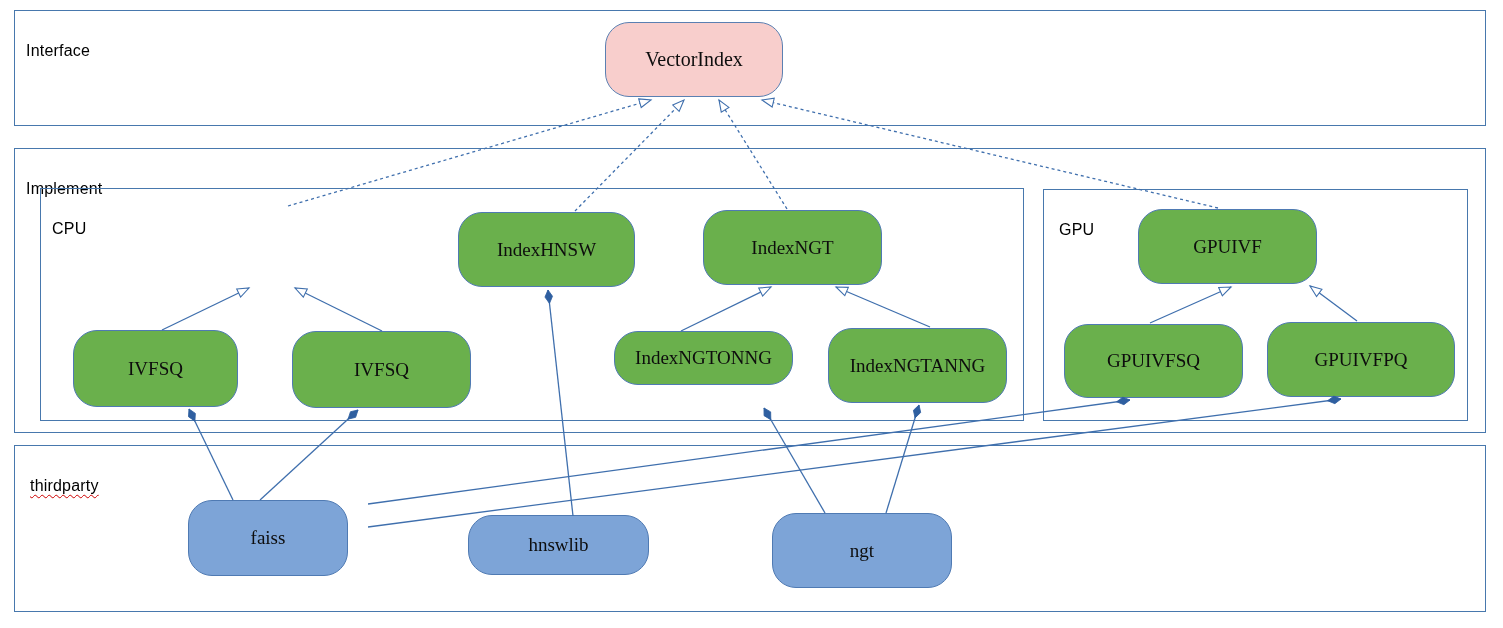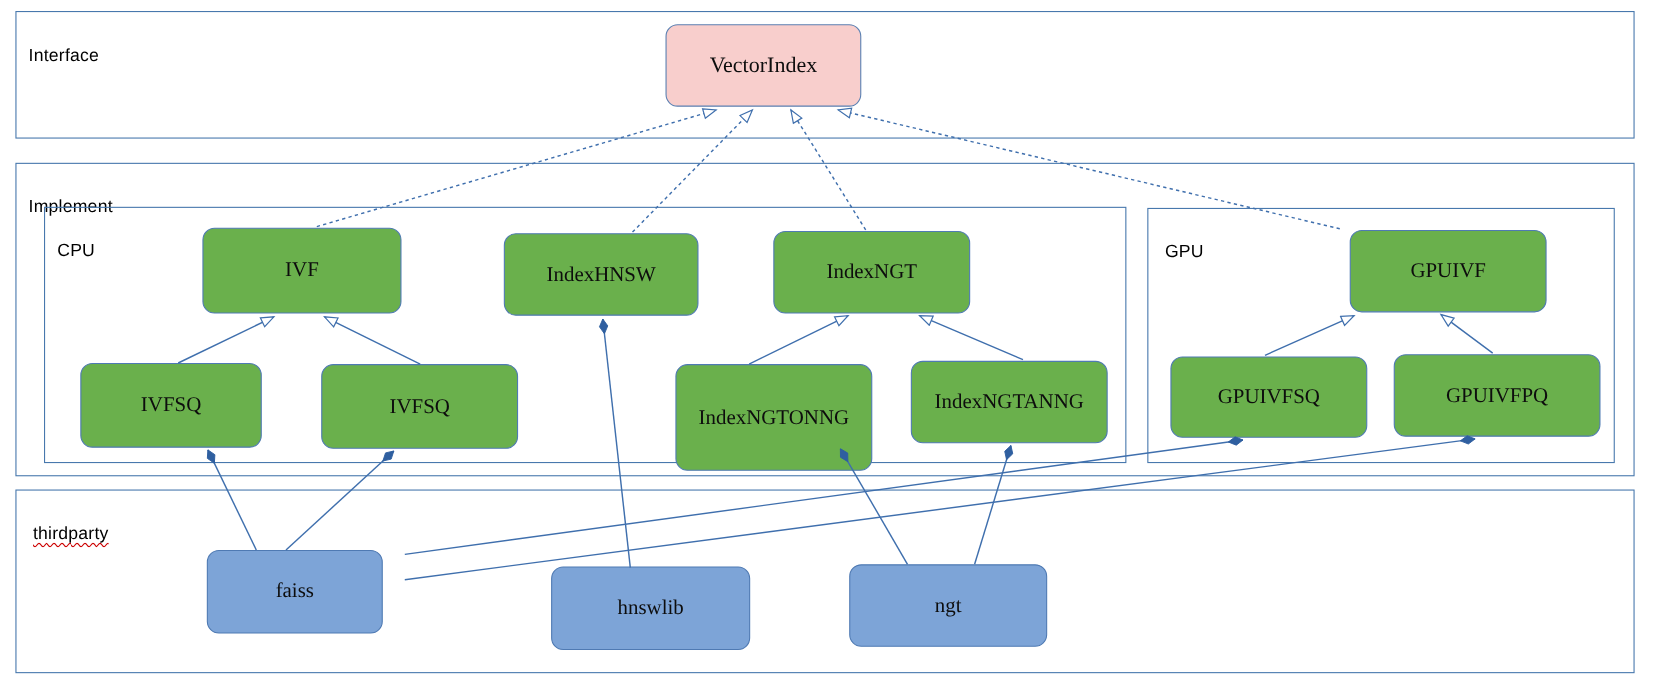--- a/index.html
+++ b/index.html
@@ -15,21 +15,21 @@
     position:absolute; left:11px; top:7px; font-size:16px; color:#000;
     letter-spacing:0.2px; white-space:nowrap;margin-top:24px;
   }
   .misspelled {
     text-decoration: underline wavy #cc0000;
     text-decoration-thickness:1px; text-underline-offset:3px;
   }
   .node {
     position:absolute; box-sizing:border-box;
     display:flex; align-items:center; justify-content:center;
-    border:1.4px solid #4f7ab3; border-radius:11px;
+    border:1.4px solid #4f7ab3; border-radius:24px;
     font-family:"Liberation Serif", serif; font-size:19px; color:#0d0d0d;
   }
   .green { background:#6ab04c; }
   .blue  { background:#7da4d7; }
   .pink  { background:#f8cecc; border-color:#5b80b2; font-size:20px; }
   .wires { position:absolute; left:0; top:0; pointer-events:none; }
   .wires line { pointer-events:stroke; }
 </style>
 </head>
 <body>
@@ -53,56 +53,53 @@
   </div>
 
   <div class="frame" style="left:14px;top:445px;width:1472px;height:167px">
     <div class="frame-label misspelled" style="left:15px">thirdparty</div>
   </div>
 
   <div class="node pink" style="left:605px;top:22px;width:178px;height:75px">
     <span>VectorIndex</span>
   </div>
 
-  <div class="node green" style="left:184px;top:207px;width:181px;height:78px">
-    <span>IVF</span>
-  </div>
   <div class="node green" style="left:703px;top:210px;width:179px;height:75px">
     <span>IndexNGT</span>
   </div>
   <div class="node green" style="left:458px;top:212px;width:177px;height:75px">
     <span>IndexHNSW</span>
   </div>
   <div class="node green" style="left:73px;top:330px;width:165px;height:77px">
     <span>IVFSQ</span>
   </div>
   <div class="node green" style="left:292px;top:331px;width:179px;height:77px">
     <span>IVFSQ</span>
   </div>
-  <div class="node green" style="left:614px;top:331px;width:179px;height:97px">
+  <div class="node green" style="left:614px;top:331px;width:179px;height:54px">
     <span>IndexNGTONNG</span>
   </div>
   <div class="node green" style="left:828px;top:328px;width:179px;height:75px">
     <span>IndexNGTANNG</span>
   </div>
 
-  <div class="node green" style="left:1227px;top:209px;width:179px;height:75px">
+  <div class="node green" style="left:1138px;top:209px;width:179px;height:75px">
     <span>GPUIVF</span>
   </div>
   <div class="node green" style="left:1064px;top:324px;width:179px;height:74px">
     <span>GPUIVFSQ</span>
   </div>
   <div class="node green" style="left:1267px;top:322px;width:188px;height:75px">
     <span>GPUIVFPQ</span>
   </div>
 
   <div class="node blue" style="left:188px;top:500px;width:160px;height:76px">
     <span>faiss</span>
   </div>
-  <div class="node blue" style="left:501px;top:515px;width:181px;height:76px">
+  <div class="node blue" style="left:468px;top:515px;width:181px;height:60px">
     <span>hnswlib</span>
   </div>
   <div class="node blue" style="left:772px;top:513px;width:180px;height:75px">
     <span>ngt</span>
   </div>
 
   <svg class="wires" width="1503" height="628" viewBox="0 0 1503 628">
     <defs>
       <marker id="tri" markerUnits="userSpaceOnUse" markerWidth="15" markerHeight="12" refX="12.5" refY="5.5" orient="auto">
         <path d="M1,1 L12.5,5.5 L1,10 Z" fill="#ffffff" stroke="#3f6fad" stroke-width="1.1"></path>

